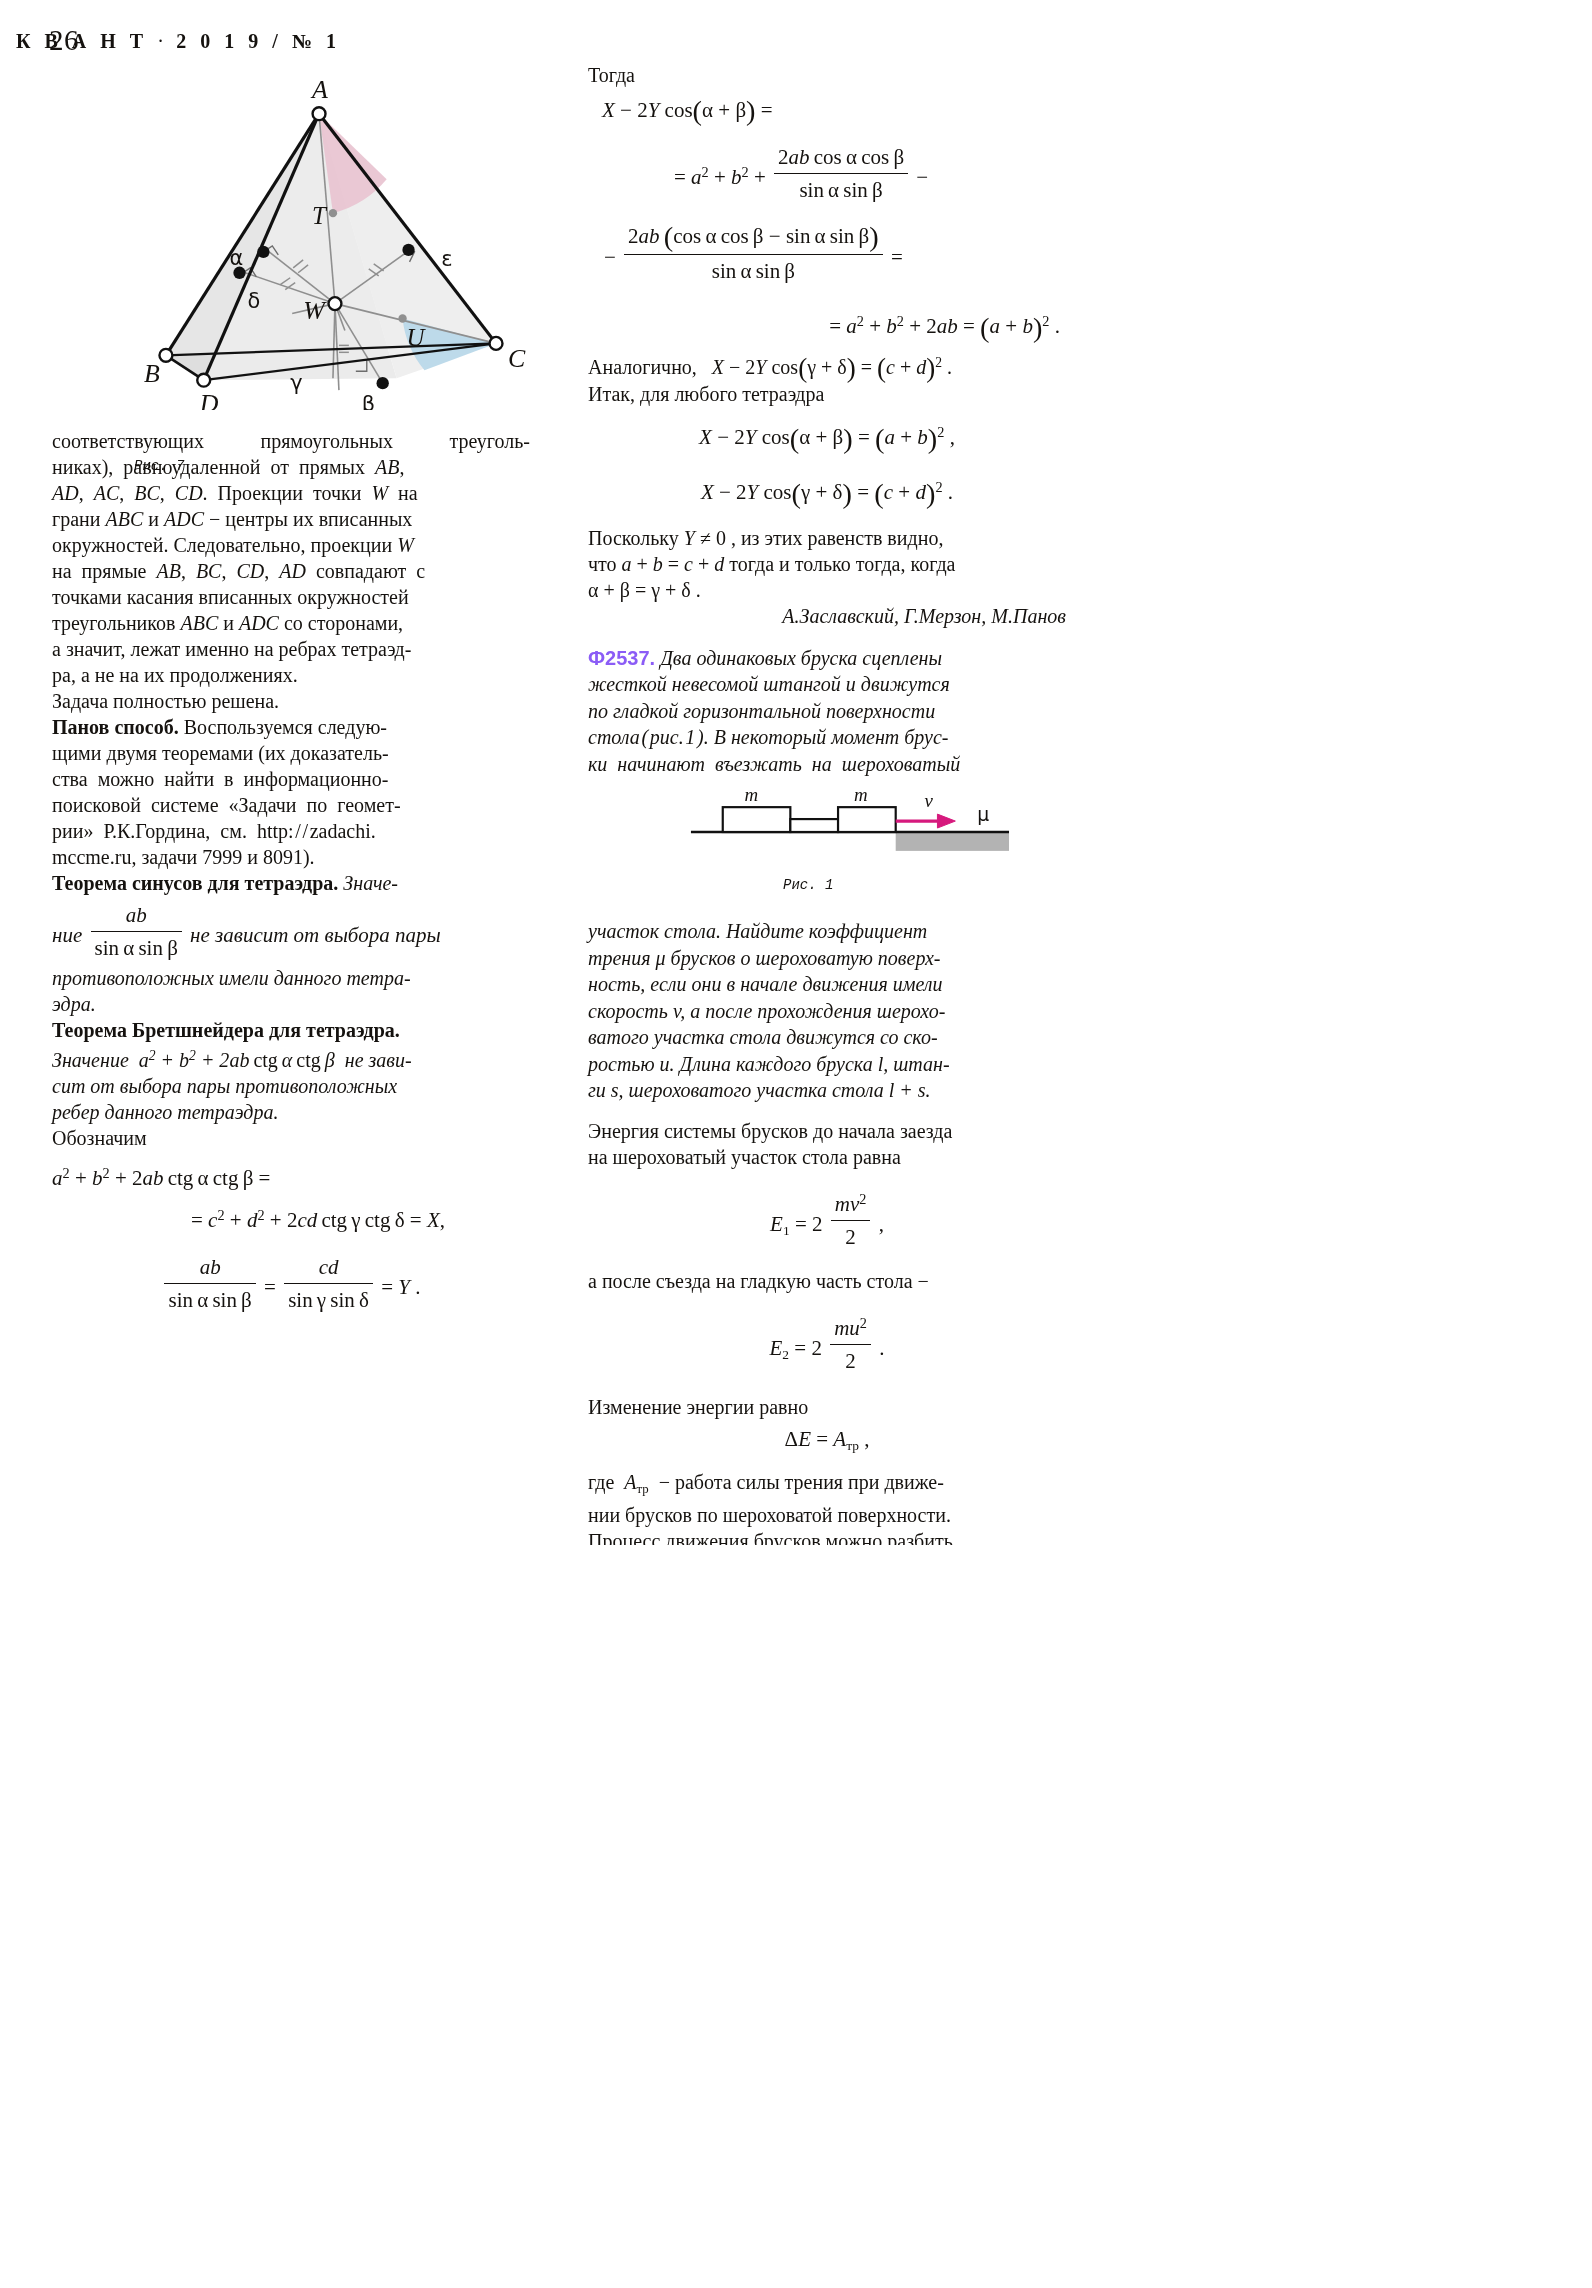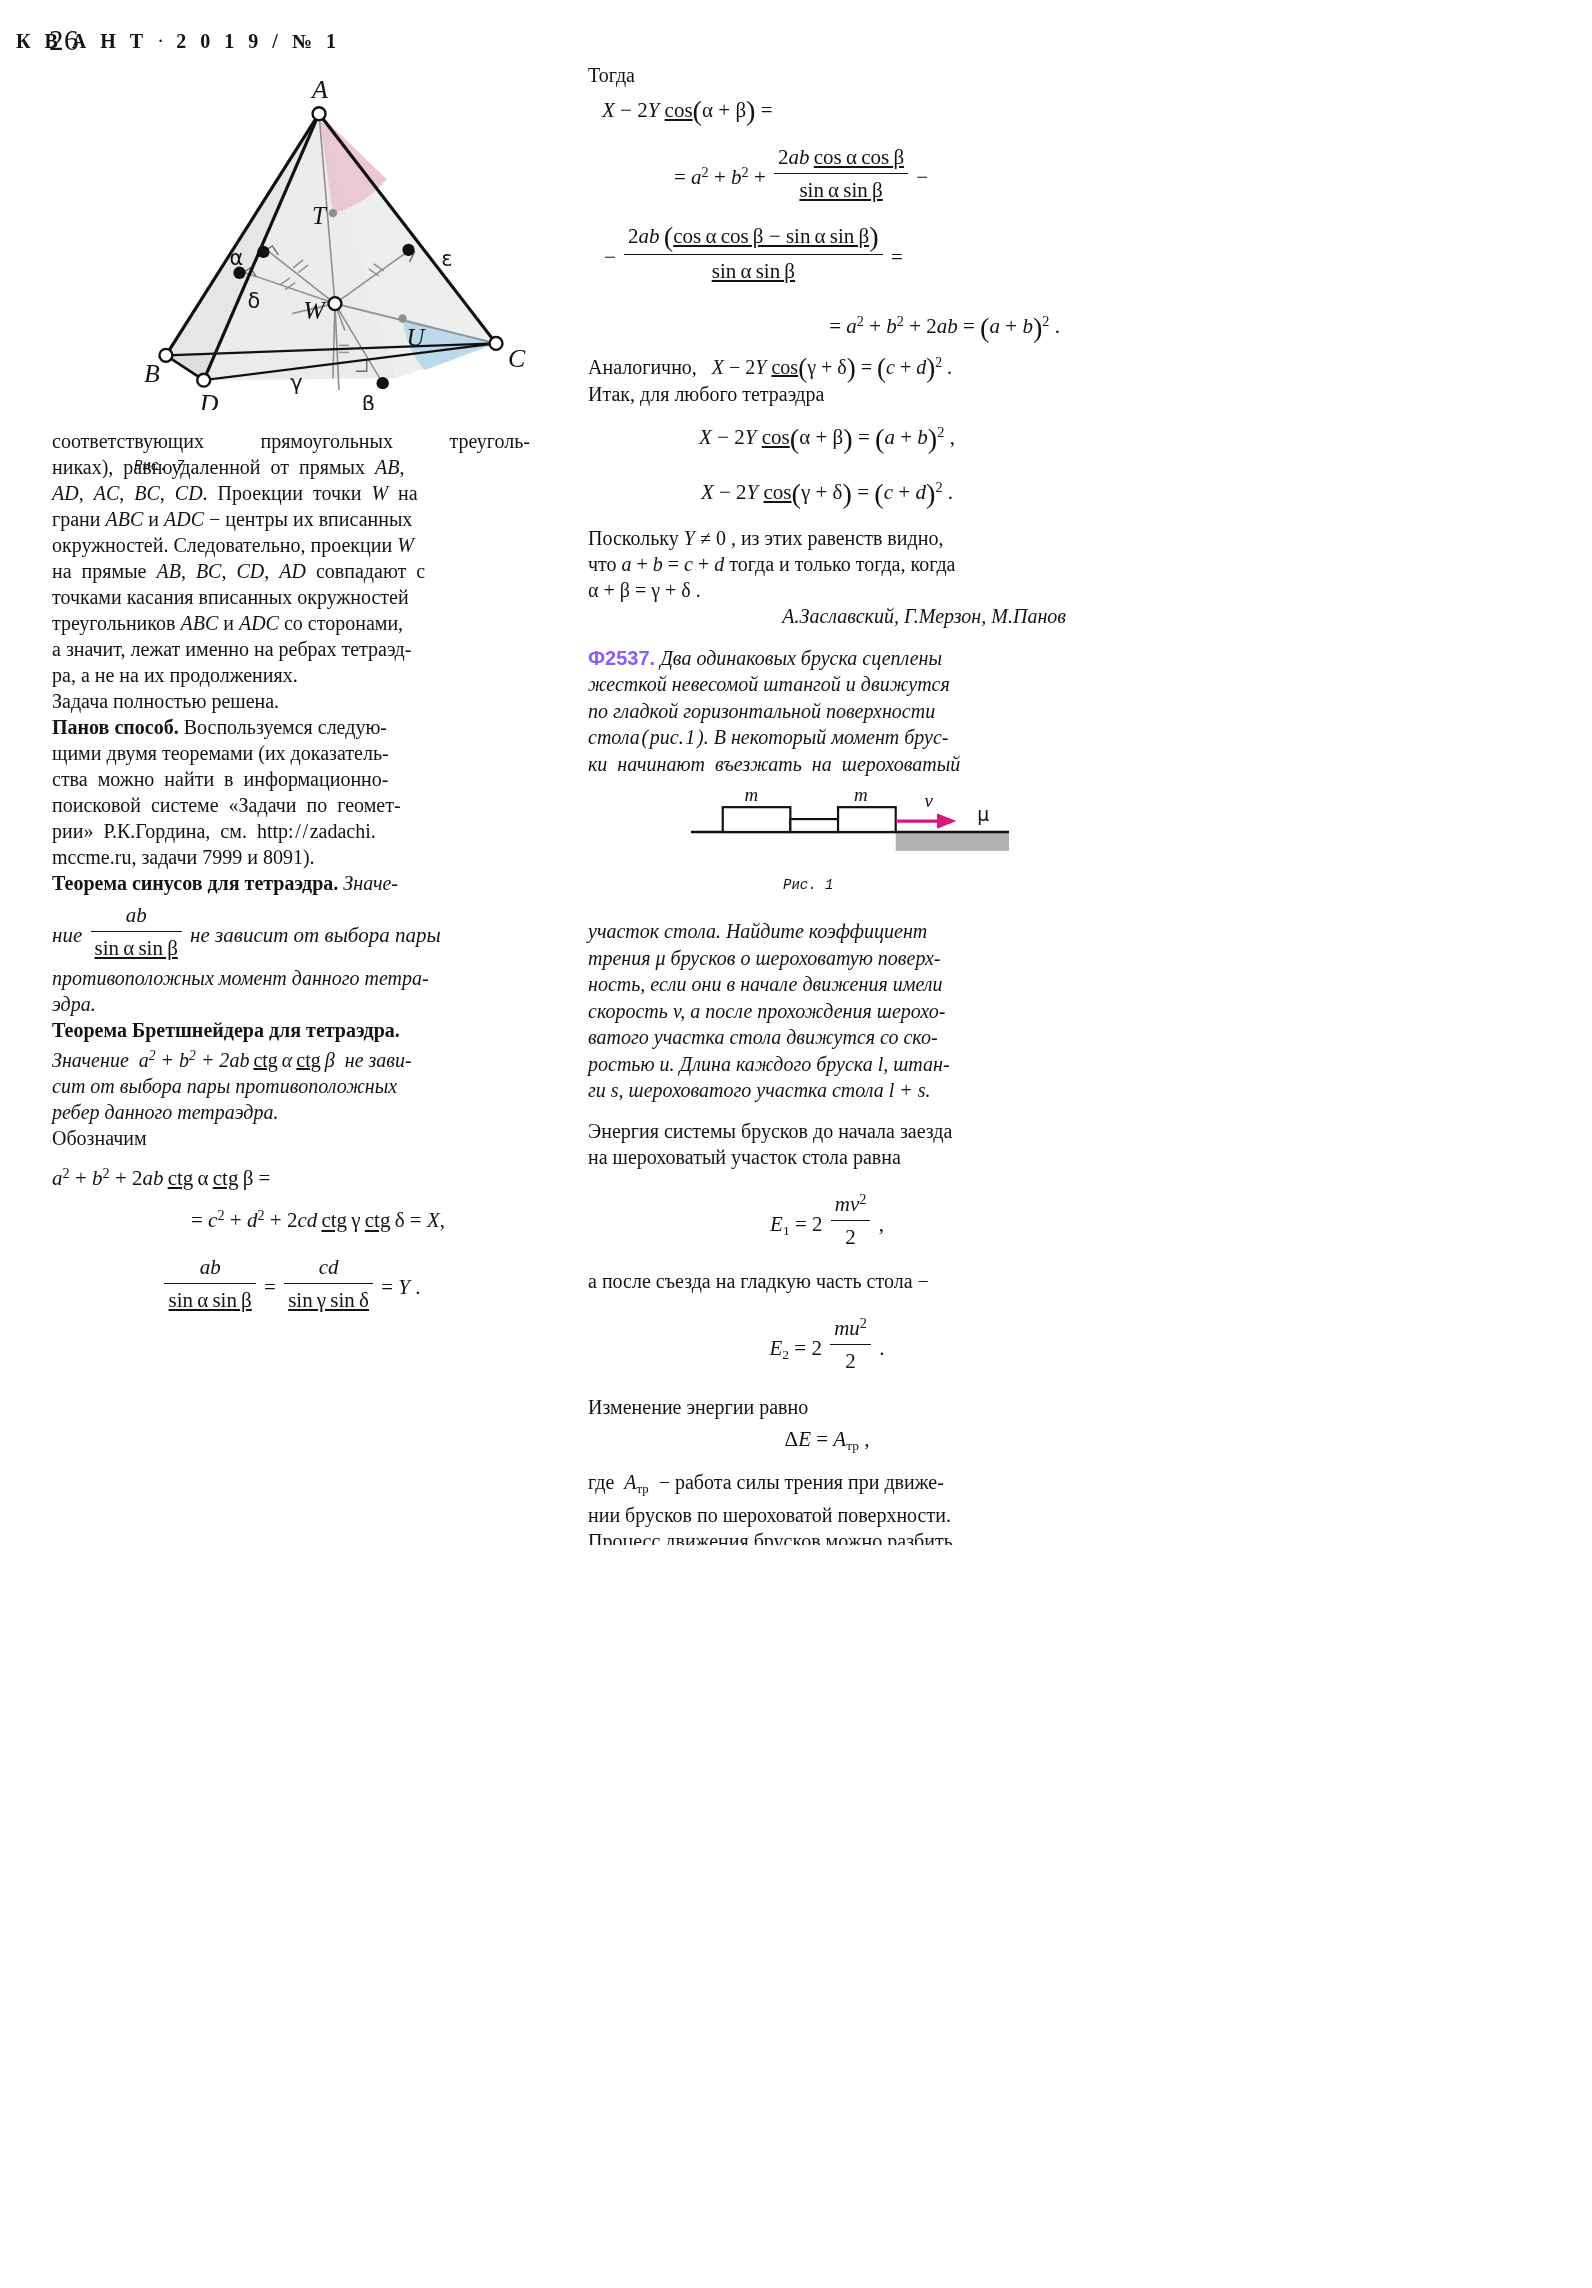--- a/index.html
+++ b/index.html
@@ -57,21 +57,21 @@
     display:inline-block;
     vertical-align:-0.62em;
     text-align:center;
     margin:0 3px;
   }
   .frac .num{display:block;padding:0 4px 1px 4px;border-bottom:1.3px solid #15120f;}
   .frac .den{display:block;padding:1px 4px 0 4px;}
   sup{font-size:.68em;vertical-align:.52em;}
   sub{font-size:.64em;vertical-align:-.28em;}
   .big-paren{font-size:1.35em;vertical-align:-.12em;font-style:normal;}
-  .up{font-style:normal;text-decoration:underline;}
+  .up{font-style:normal;}
   
   .fig7{position:absolute;left:36px;top:62px;width:478px;height:348px;}
   .fig7 svg{position:absolute;left:0;top:0;}
   .figcap{
     font-family:Liberation Mono, monospace;
     font-style:italic;font-size:14px;
   }
   .cap7{position:absolute;left:46px;top:396px;}
   
   .fig1{position:absolute;left:95px;top:0;width:328px;height:95px;}
@@ -200,21 +200,21 @@
     <p class="body-txt ragged"><b>Теорема синусов для тетраэдра.</b> <i>Значе-</i></p>
 
     <div class="mathline" style="margin:4px 0 2px 0;">
       <i>ние</i>
       <span class="frac">
         <span class="num"><i>ab</i></span>
         <span class="den"><span class="up">sin α sin β</span></span>
       </span>
       <i>не зависит от выбора пары</i>
     </div>
-    <p class="body-txt ragged"><i>противоположных момент данного тетра-</i><br><i>эдра.</i></p>
+    <p class="body-txt ragged"><i>противоположных имели данного тетра-</i><br><i>эдра.</i></p>
 
     <p class="body-txt ragged"><b>Теорема Бретшнейдера для тетраэдра.</b><br><i>Значение&nbsp; <span class="mi">a</span><sup>2</sup> + <span class="mi">b</span><sup>2</sup> + 2<span class="mi">ab</span> <span class="up">ctg</span> α <span class="up">ctg</span> β&nbsp; не зави-</i><br><i>сит от выбора пары противоположных</i><br><i>ребер данного тетраэдра.</i></p>
 
     <p class="body-txt ragged">Обозначим</p>
 
     <div class="mathline">
       <span class="mi">a</span><sup>2</sup> + <span class="mi">b</span><sup>2</sup> + 2<span class="mi">ab</span> <span class="up">ctg</span> α <span class="up">ctg</span> β =
     </div>
     <div class="mathline center" style="padding-left:54px;">
       = <span class="mi">c</span><sup>2</sup> + <span class="mi">d</span><sup>2</sup> + 2<span class="mi">cd</span> <span class="up">ctg</span> γ <span class="up">ctg</span> δ = <span class="mi">X</span>,

